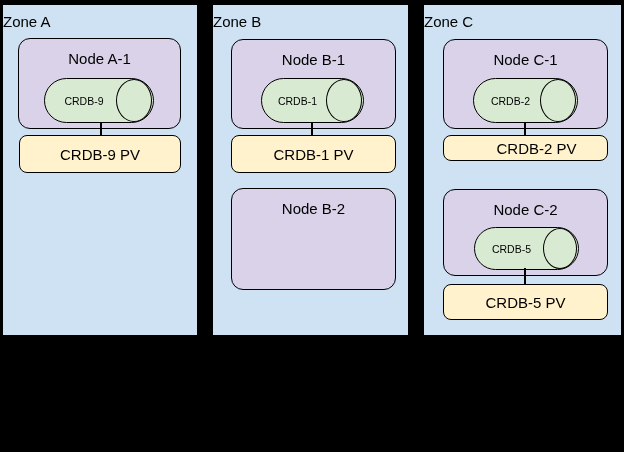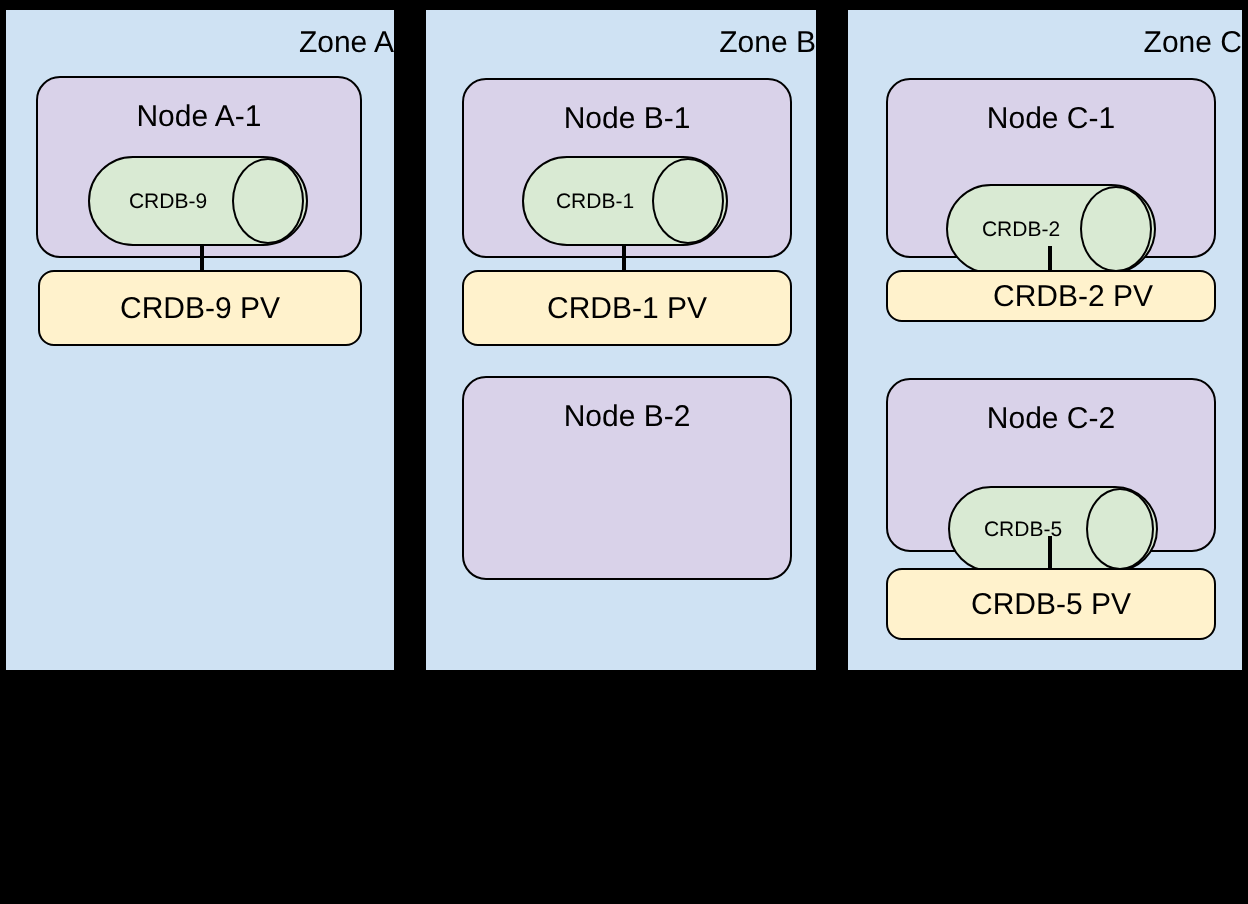--- a/index.html
+++ b/index.html
@@ -26,21 +26,21 @@
   }
   .zone-a { left: 2px;   width: 196px; }
   .zone-b { left: 212px; width: 197px; }
   .zone-c { left: 423px; width: 199px; }
 
   .zone-title {
     position: absolute;
     top: 8px;
     left: 0;
     width: 100%;
-    text-align: right;
+    text-align: left;
     font-size: 15px;
     line-height: 18px;
   }
   .node {
     position: absolute;
     background: var(--node-fill, #d9d2e9);
     border: 1px solid var(--border, #000000);
     border-radius: 12px;
     box-sizing: border-box;
   }
@@ -111,21 +111,21 @@
   .zone-b .conn-1   { left: 98px; top: 118px; height: 13px; }
   .zone-b .pv-1     { left: 18px; top: 130px; width: 165px; height: 38px; }
   .zone-b .node-2   { left: 18px; top: 183px; width: 165px; height: 102px; }
 
   
   .zone-c .node-1   { left: 19px;  top: 34px;  width: 165px; height: 90px; }
   .zone-c .cyl-1    { left: 30px;  top: 39px;  width: 105px; height: 45px; }
   .zone-c .conn-1   { left: 100px; top: 118px; height: 13px; }
   .zone-c .pv-1     { left: 19px;  top: 130px; width: 165px; height: 26px; padding-left: 22px; }
   .zone-c .node-2   { left: 19px;  top: 184px; width: 165px; height: 87px; }
-  .zone-c .cyl-2    { left: 30px;  top: 37px;  width: 105px; height: 43px; border-radius: 22px; margin-top: 16px; }
+  .zone-c .cyl-2    { left: 30px;  top: 37px;  width: 105px; height: 43px; border-radius: 22px; }
   .zone-c .cyl-2 .cyl-cap { width: 34px; }
   .zone-c .conn-2   { left: 100px; top: 263px; height: 16px; }
   .zone-c .pv-2     { left: 19px;  top: 279px; width: 165px; height: 36px; }
 </style>
 </head>
 <body>
 
 <div class="stage">
 
   <div class="zone zone-a">
@@ -170,21 +170,21 @@
     </div>
   </div>
 
   <div class="zone zone-c">
     <div class="zone-title">Zone C</div>
 
     <div class="node node-1">
       <div class="node-title">Node C-1</div>
     </div>
 
-    <div class="cylinder cyl-1" style="left:49px; top:87px; width:105px; height:45px;text-align:right;">
+    <div class="cylinder cyl-1" style="left:49px; top:73px; width:105px; height:45px;text-align:right;">
       <div class="cyl-cap"></div>
       <div class="cyl-label">CRDB-2</div>
     </div>
 
     <div class="connector conn-1"></div>
 
     <div class="pv pv-1">
       <span>CRDB-2 PV</span>
     </div>
 

